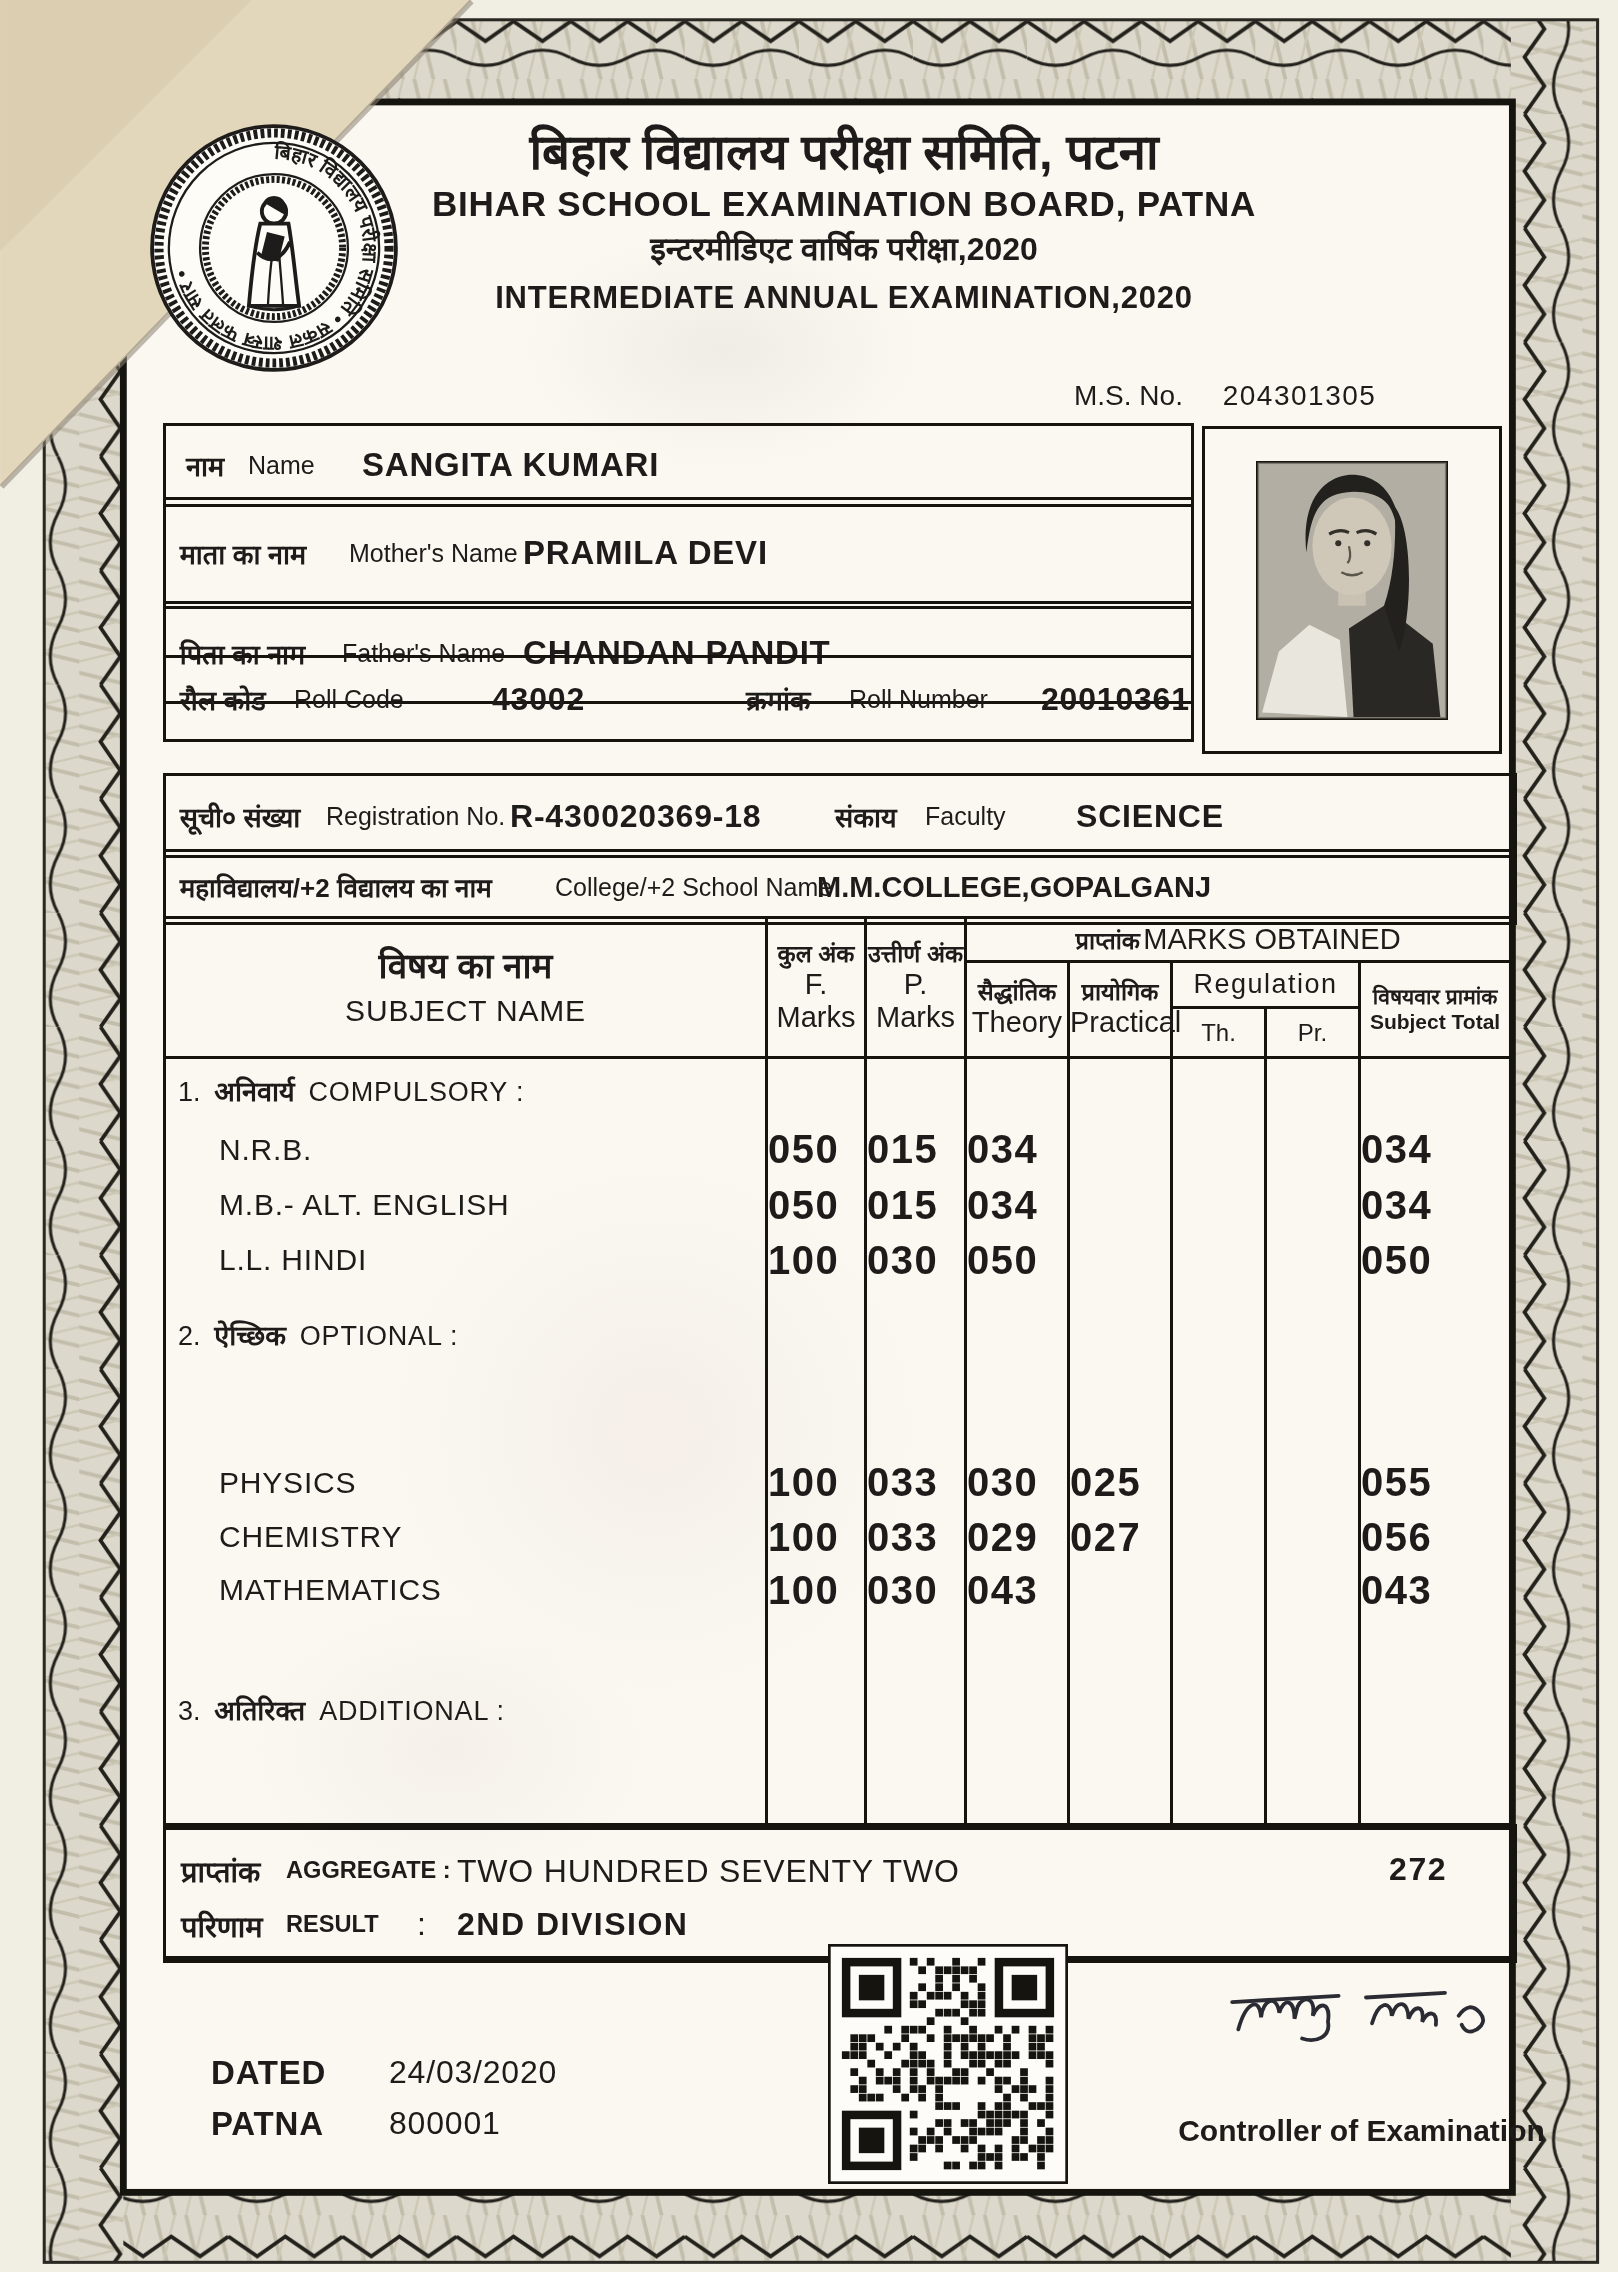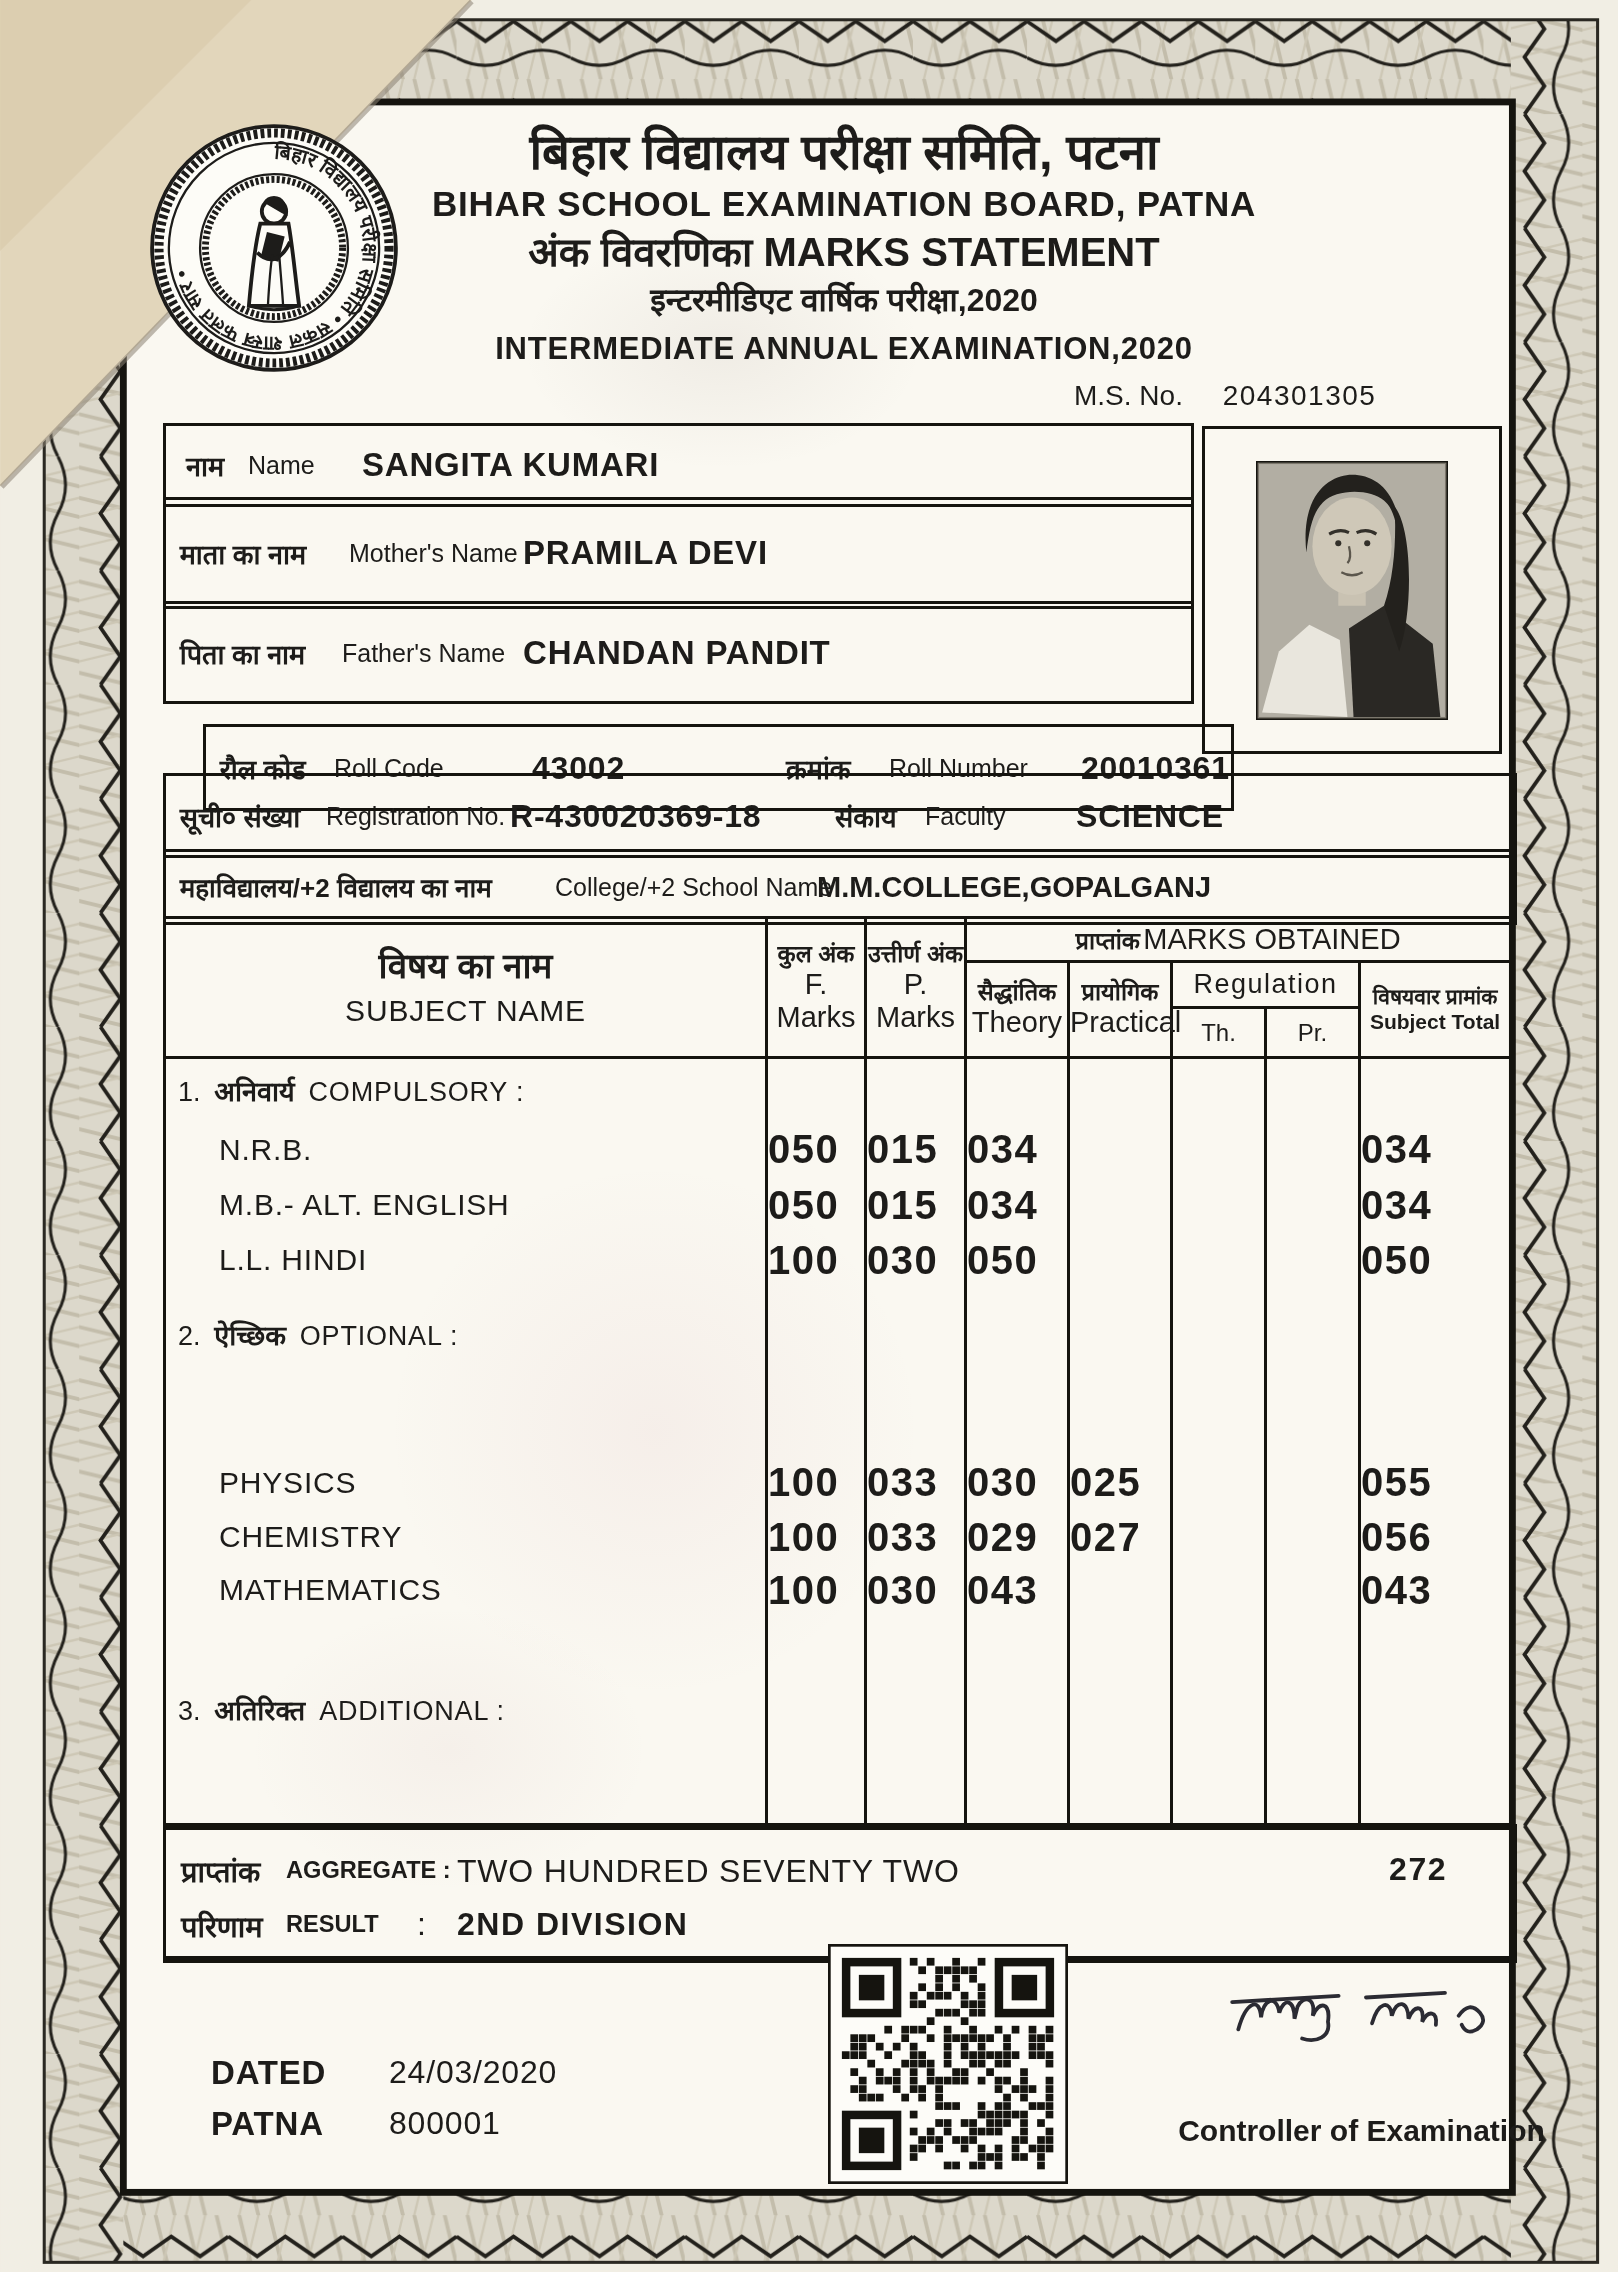--- a/index.html
+++ b/index.html
@@ -149,24 +149,20 @@
       <path d="M-22,6 C-6,22 10,16 21,-8"></path>
       <path d="M-8,76 C-6,40 -4,20 -2,8 M12,76 C10,46 8,26 7,10" stroke-width="3"></path>
       <path d="M-33,76 Q0,86 33,76" stroke-width="4"></path>
     </g>
   </svg>
 
 
   <div class="abs titles">
     <div class="t1 nowrap">बिहार विद्यालय परीक्षा समिति, पटना</div>
     <div class="t2 nowrap">BIHAR SCHOOL EXAMINATION BOARD, PATNA</div>
-    <div class="t3 nowrap">
-      <span>अंक विवरणिका</span>
-      <span>MARKS STATEMENT</span>
-    </div>
     <div class="t4 nowrap">इन्टरमीडिएट वार्षिक परीक्षा,2020</div>
     <div class="t5 nowrap">INTERMEDIATE ANNUAL EXAMINATION,2020</div>
   </div>
 
   <div class="abs msno nowrap">
     <span class="msl">M.S. No.</span>
     <span class="msv">204301305</span>
   </div>
 
   <div class="irow" style="left:163px;top:497px;width:1025px;height:106px;">
@@ -177,21 +173,21 @@
   <div class="irow" style="left:163px;top:423px;width:1025px;height:78px;">
     <span class="lh" style="left:20px">नाम</span>
     <span class="le" style="left:82px">Name</span>
     <span class="val" style="left:196px">SANGITA KUMARI</span>
   </div>
   <div class="irow" style="left:163px;top:601px;width:1025px;height:97px;">
     <span class="lh" style="left:13.7px">पिता का नाम</span>
     <span class="le" style="left:176px">Father's Name</span>
     <span class="val" style="left:357px">CHANDAN PANDIT</span>
   </div>
-  <div class="irow" style="left:163px;top:724px;width:1025px;height:81px;margin-left:40px;">
+  <div class="irow" style="left:163px;top:655px;width:1025px;height:81px;">
     <span class="lh" style="left:13.7px">रौल कोड</span>
     <span class="le" style="left:128px">Roll Code</span>
     <span class="val2" style="left:326px">43002</span>
     <span class="lh" style="left:580px">क्रमांक</span>
     <span class="le" style="left:683px">Roll Number</span>
     <span class="val2" style="left:875px">20010361</span>
   </div>
   <div class="irow" style="left:163px;top:773px;width:1348px;height:79px;">
     <span class="lh" style="left:13.7px">सूची० संख्या</span>
     <span class="le" style="left:160px">Registration No.</span>

